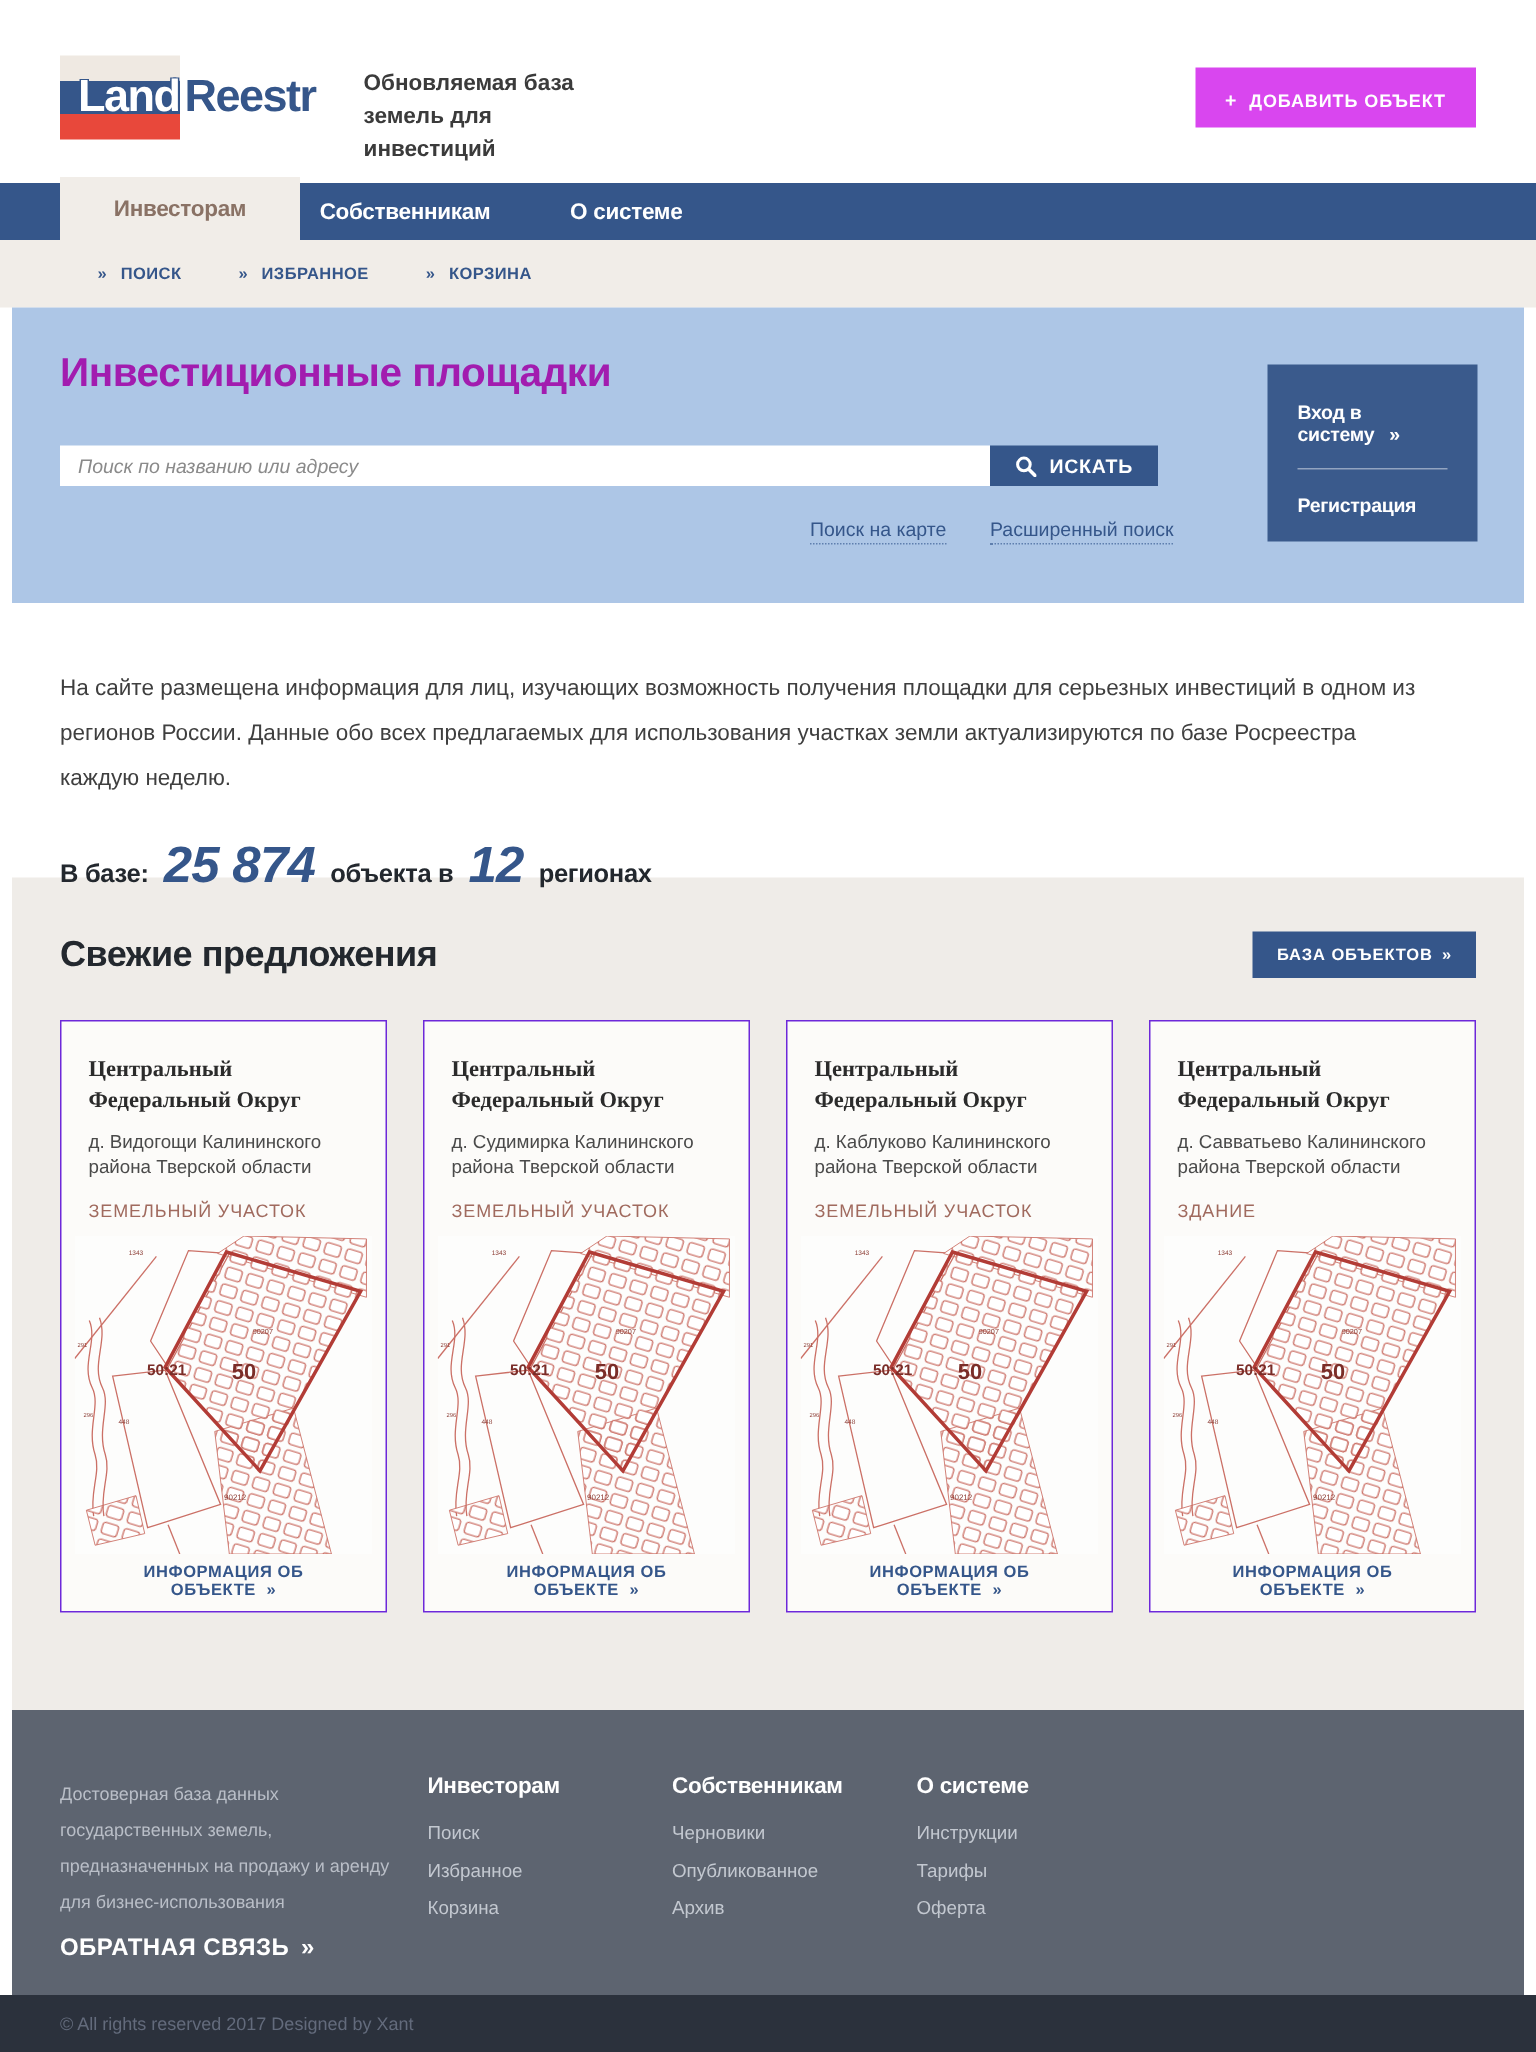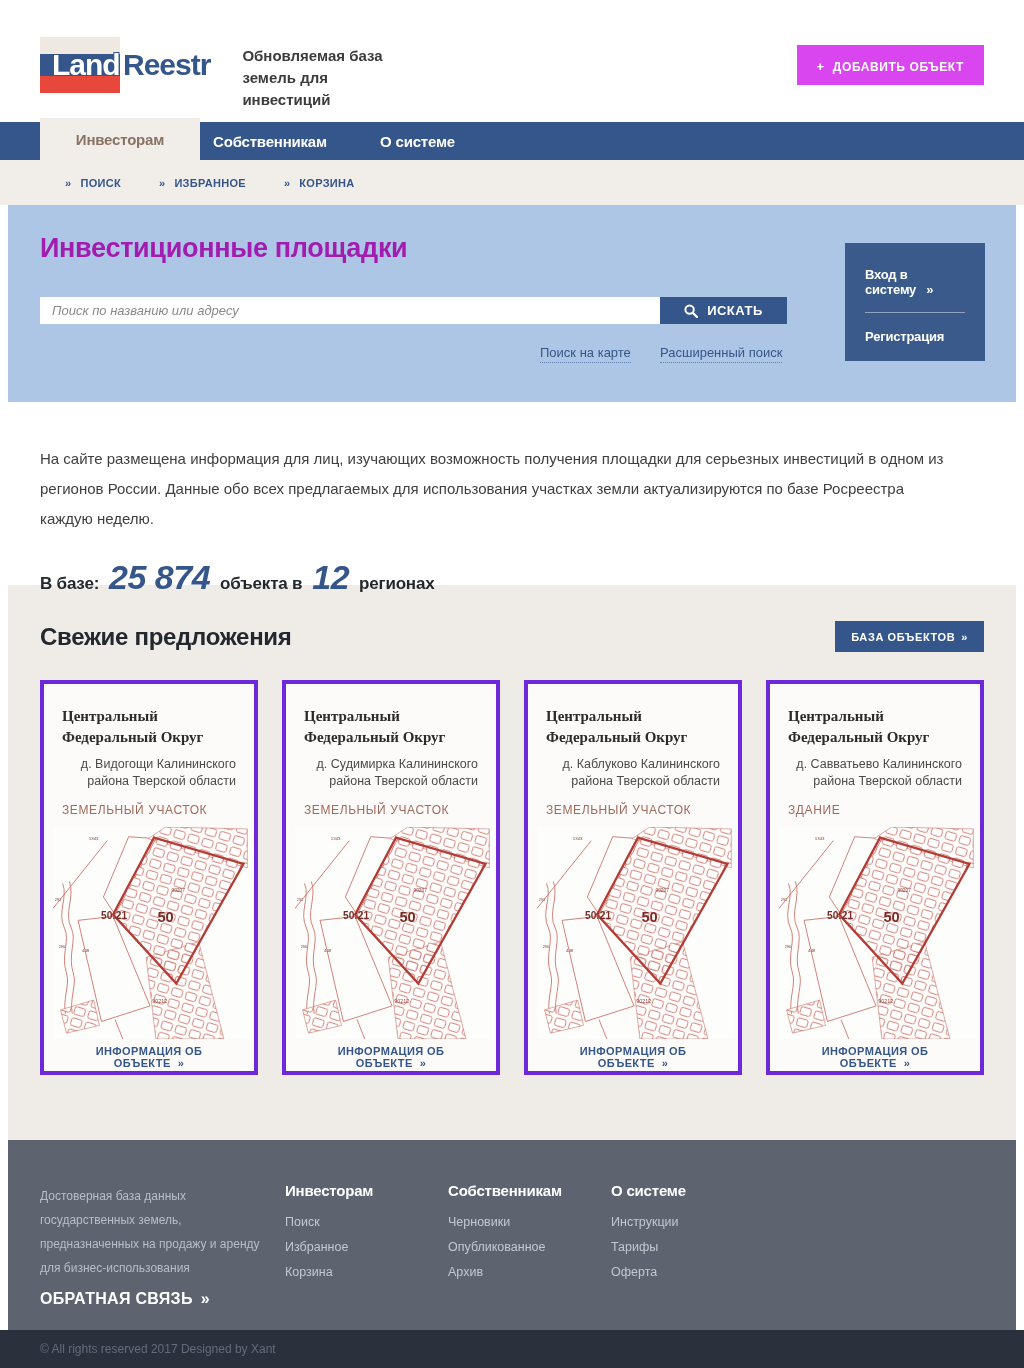--- a/index.html
+++ b/index.html
@@ -37,21 +37,21 @@
   .subnav .chev { margin-right:9px; font-weight:bold; }
   
   .hero { margin:0 8px; height:197px; background:#adc6e6; position:relative; }
   .hero h1 { position:absolute; left:32px; top:28px; font-size:27px; font-weight:bold; color:#a21caf; letter-spacing:-.3px; }
   .search-input {
     position:absolute; left:32px; top:92px; width:620px; height:27px; border:none; outline:none;
     padding:0 12px; font-family:inherit; font-size:13px; font-style:italic; color:#555; background:#fff;
   }
   .search-input::placeholder { color:#8a8a8a; font-style:italic; }
   .search-btn {
-    position:absolute; left:652px; top:92px; width:127px; height:27px; border:none; cursor:pointer;
+    position:absolute; left:652px; top:92px; width:112px; height:27px; border:none; cursor:pointer;
     background:#35568a; color:#fff; font-family:inherit; font-size:13px; font-weight:bold; letter-spacing:.5px;
     display:flex; align-items:center; justify-content:center; gap:9px;
   }
   .hero .dlink { position:absolute; top:140px; font-size:13px; color:#35568a; text-decoration:none; border-bottom:1px dotted #5f7fae; padding-bottom:2px; cursor:pointer; }
   .dlink.l1 { left:532px; } .dlink.l2 { left:652px; }
   .login-box { position:absolute; left:837px; top:38px; width:140px; height:118px; background:#3a5a8c; padding:24px 20px 0; }
   .login-box a { display:block; color:#fff; font-size:13px; font-weight:bold; text-decoration:none; cursor:pointer; letter-spacing:-.2px; }
   .login-box .chev { margin-left:10px; }
   .login-box hr { border:none; border-top:1px solid rgba(255,255,255,.45); margin:15px 0 16px; }
   
@@ -60,23 +60,23 @@
   .stats { margin-top:24px; display:flex; align-items:baseline; gap:10px; }
   .stats .w { font-size:17px; font-weight:bold; color:#23282e; letter-spacing:-.2px; }
   .stats .n { font-size:34px; font-weight:bold; color:#35568a; letter-spacing:-.5px;font-style:italic; }
   
   .offers { margin:0 8px; height:555px; background:#efece8; padding:36px 32px 0; }
   .offers-head { display:flex; align-items:center; justify-content:space-between; }
   .offers-head h2 { font-size:24px; font-weight:bold; color:#23282e; letter-spacing:-.3px; }
   .base-btn { background:#35568a; color:#fff; border:none; cursor:pointer; font-family:inherit; font-size:11px; font-weight:bold; letter-spacing:.6px; padding:0 16px; height:31px; }
   .base-btn .chev { margin-left:6px; }
   .cards { margin-top:28px; display:flex; gap:24px; }
-  .card { width:218px; height:395px; background:#fcfbf9; border:4px solid #6d28d9; padding:22px 18px 0; }
+  .card { width:218px; height:395px; background:#fcfbf9; border:1px solid #6d28d9; padding:22px 18px 0; }
   .card h3 { font-family:"Liberation Serif", serif; font-size:15px; line-height:21px; font-weight:bold; color:#2b2b2b; min-height:42px; }
-  .card .addr { margin-top:8px; font-size:12.5px; line-height:17px; color:#4a4a4a; min-height:34px;text-align:right; }
+  .card .addr { margin-top:8px; font-size:12.5px; line-height:17px; color:#4a4a4a; min-height:34px; }
   .card .cat { margin-top:13px; font-size:12px; letter-spacing:.6px; color:#a06a5e; }
   .card .map { width:204px; height:212px; margin:10px -12px 0; display:block; }
   .card .info { display:block; margin-top:6px; text-align:center; color:#35568a; font-size:11px; font-weight:bold; letter-spacing:.4px; text-decoration:none; cursor:pointer; }
   .card .info .chev { margin-left:7px; }
   
   .footer { margin:0 8px; height:190px; background:#5d6470; padding:42px 32px 0; display:flex; }
   .f-logo { width:160px; position:relative; flex:0 0 auto; }
   .f-flag { width:66px; height:66px; }
   .f-flag .s1 { height:18px; background:#f2efeb; }
   .f-flag .s2 { height:30px; background:#35568a; }

